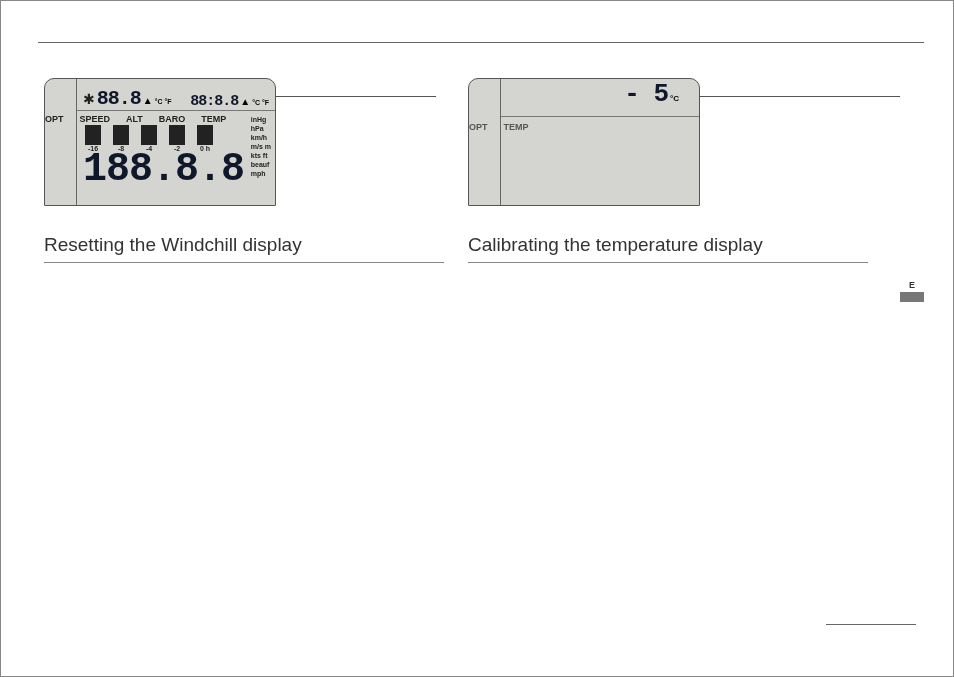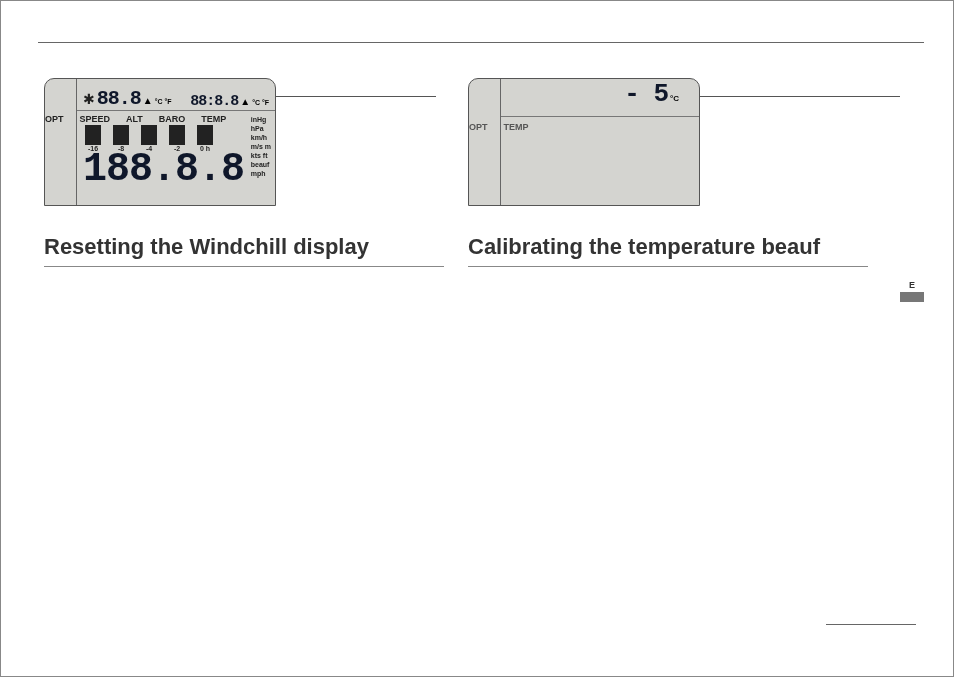--- a/index.html
+++ b/index.html
@@ -63,22 +63,22 @@
     font-family: "Courier New", monospace;
     font-weight: bold;
     color: #0f172a;
     letter-spacing: -1px;
   }
   .callout {
     position: absolute;
     border-top: 1px solid #555;
   }
   .heading {
-    font-weight: bold;
-    font-size: 22px;
+    font-weight: normal;
+    font-size: 19px;
     color: #333;
     margin-top: 28px;
     padding-bottom: 6px;
     border-bottom: 1px solid #888;
   }
 
   
   .lcd-left { width: 232px; height: 128px; }
   .lcd-left .top-row {
     display: flex;
@@ -235,21 +235,21 @@
       </div>
       <div class="main">
         <div class="top-row">
           <span class="seg val">- 5</span>
           <span class="unit">°C</span>
         </div>
       </div>
     </div>
     <div class="callout" style="left:232px; top:18px; width:200px;"></div>
   </div>
-  <div class="heading">Calibrating the temperature beauf</div>
+  <div class="heading">Calibrating the temperature display</div>
 </div>
 
 <div class="tab-e">
   <div class="lbl">E</div>
   <div class="bar"></div>
 </div>
 
 <div class="bottom-line"></div>
 
 </body></html>

